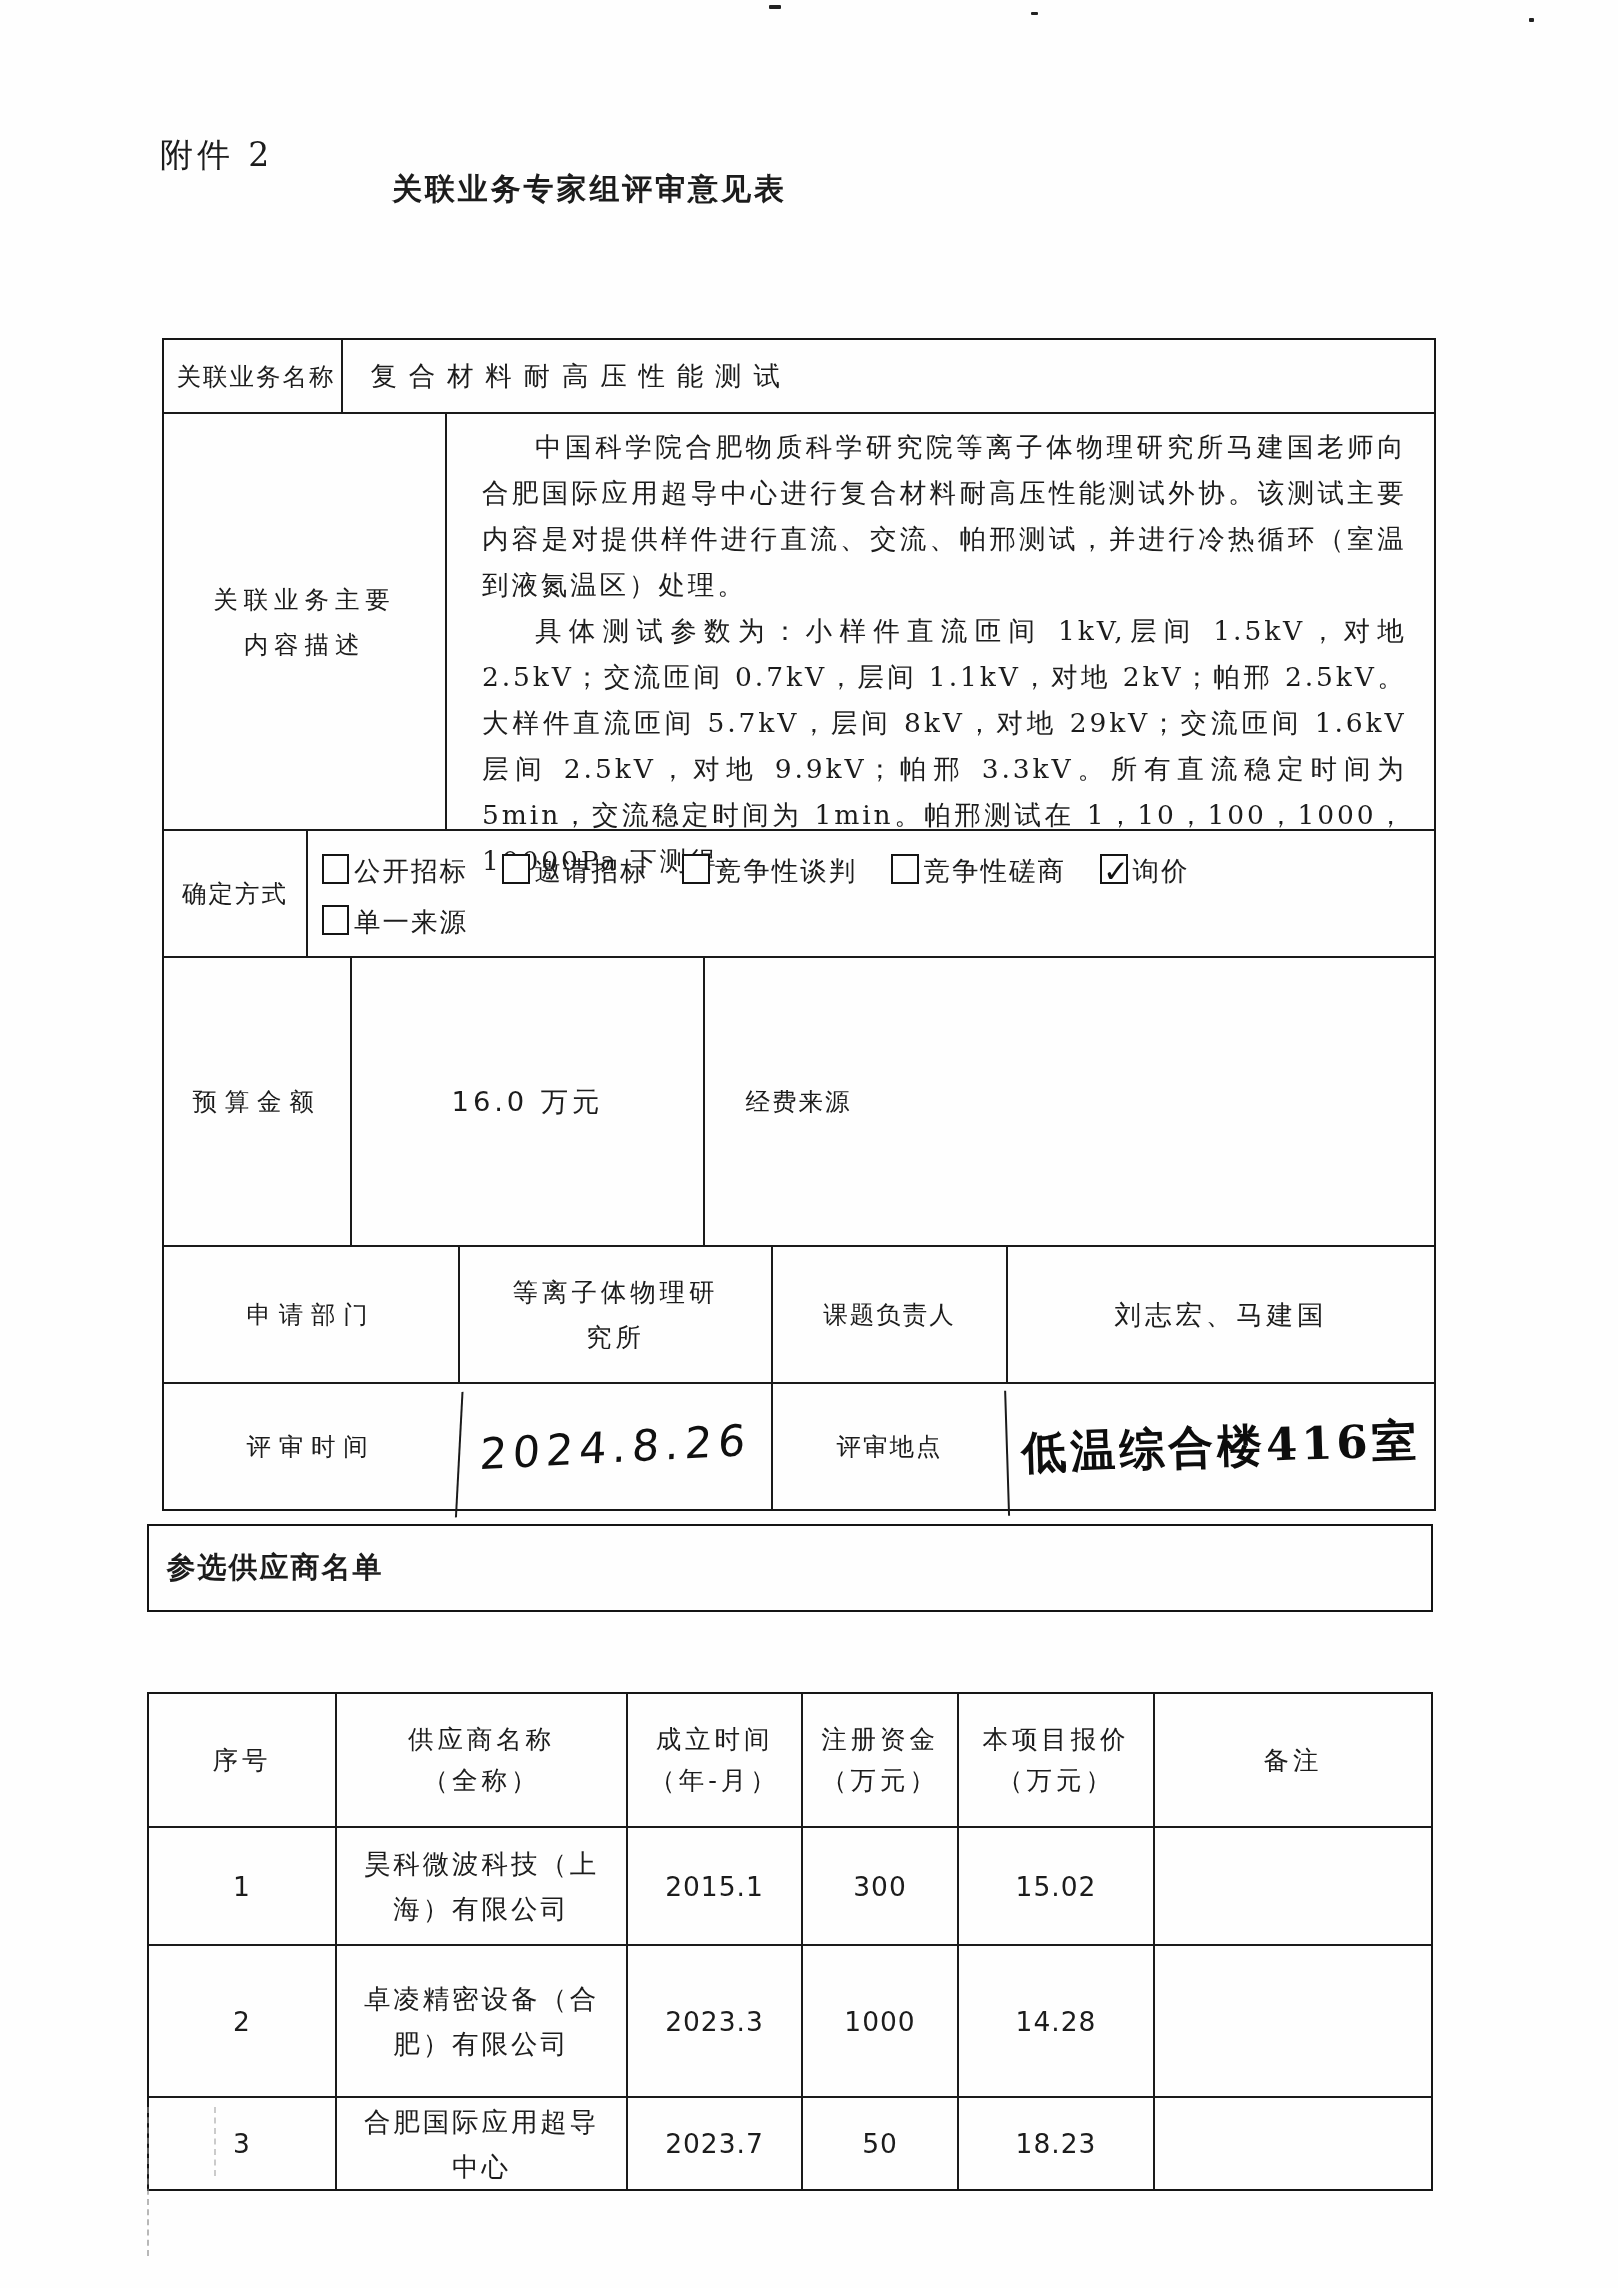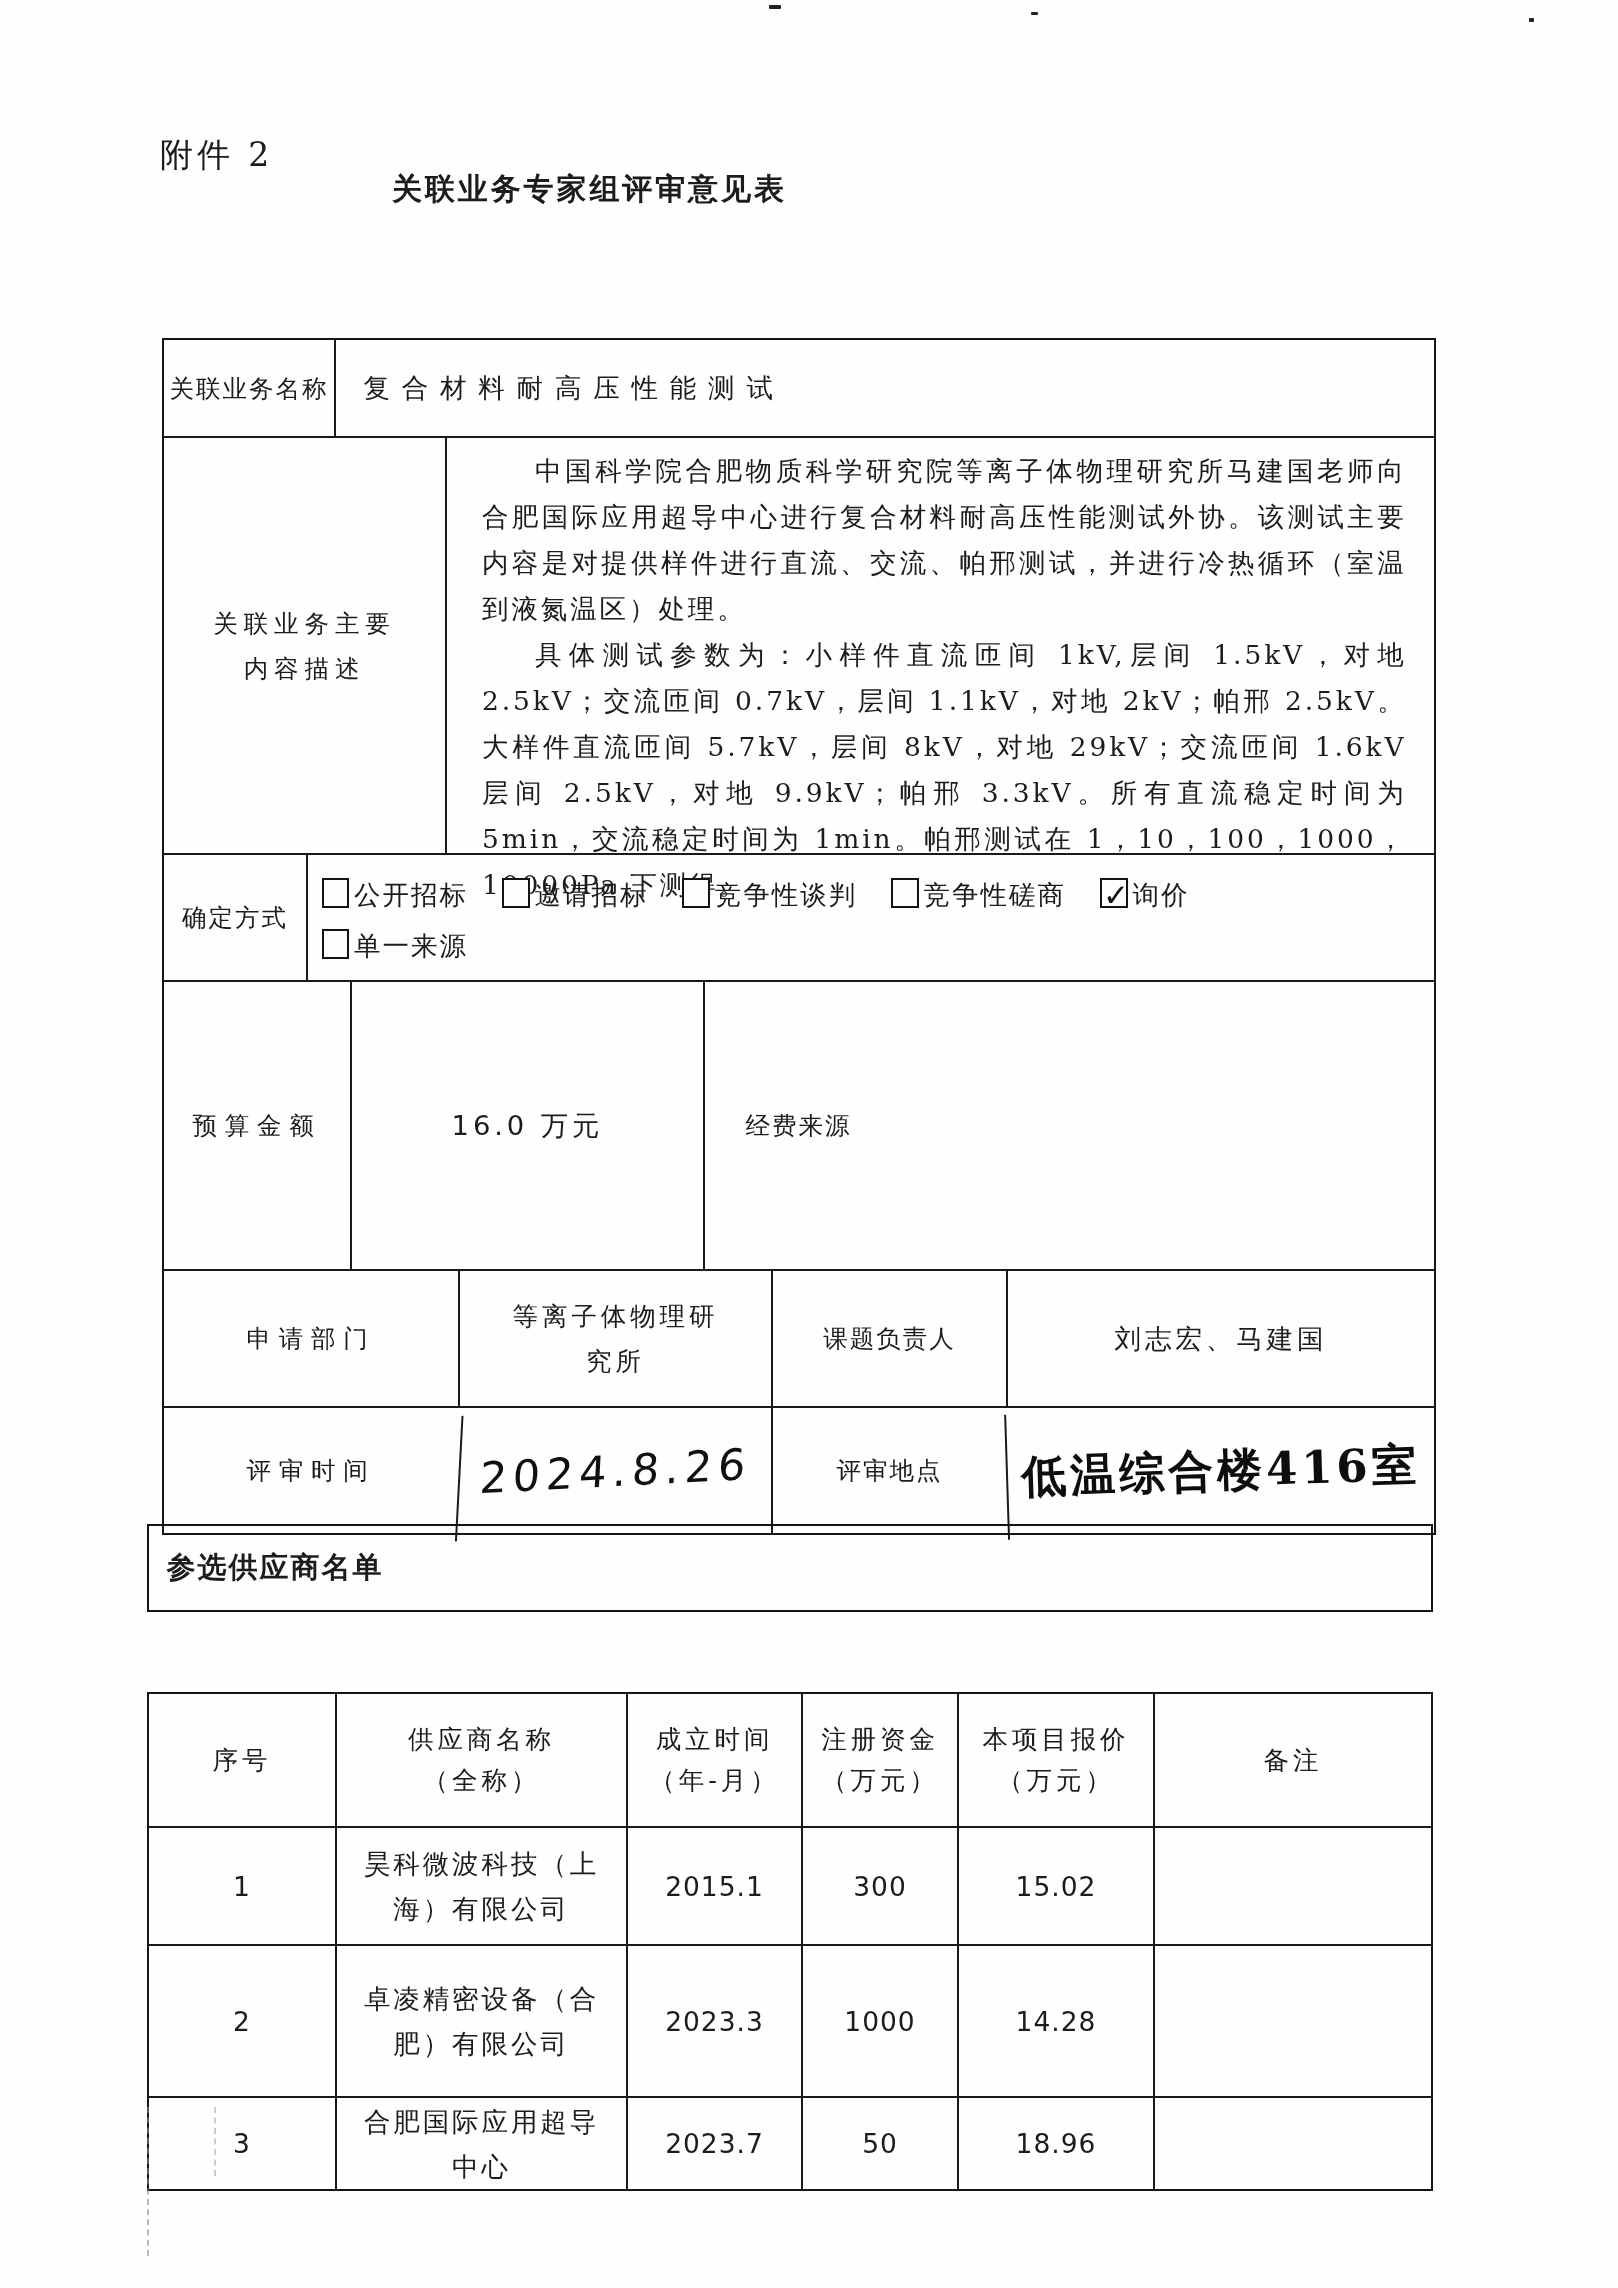--- a/index.html
+++ b/index.html
@@ -17,21 +17,21 @@
     font-family:"DejaVu Sans", sans-serif;letter-spacing:2.9px;}
   
   .t1{left:162px;top:338px;width:1274px;border:2.9px solid #161616;box-sizing:border-box;background:transparent;}
   .t1 .row{display:flex;box-sizing:border-box;}
   .t1 .row + .row{border-top:2.5px solid #1a1a1a;}
   .cell{box-sizing:border-box;display:flex;align-items:center;justify-content:center;}
   .cell + .cell{border-left:2.5px solid #1a1a1a;}
   .flex1{flex:1;}
   .lab{font-size:24.5px;letter-spacing:2px;text-align:center;line-height:43px;}
   .ls8{letter-spacing:7.8px;}
-  .r1{height:96px;}
+  .r1{height:72px;padding-left:7px;}
   .r2{height:417px;}
   .r3{height:127px;}
   .r4{height:289px;}
   .r5{height:137px;}
   .r6{height:127px;}
   .w173{width:170px;} .w287{width:281px;} .w145{width:142px;}
   .w190{width:186px;border-radius:15px;} .w360{width:353px;} .w193{width:189px;}
   .w300{width:294px;} .w319{width:313px;} .w240{width:235px;}
   .val-left{justify-content:flex-start;padding-left:27.4px;font-size:26.5px;letter-spacing:11.8px;}
   .lab-wrap span{display:block;max-width:194px;font-size:24.5px;letter-spacing:5.9px;line-height:45px;text-align:center;}
@@ -194,21 +194,21 @@
       <div class="cell flex1"></div>
     </div>
 
     <div class="row drow3">
       <div class="cell c1 numcell">3</div>
       <div class="cell c2 namecell">
           <span>合肥国际应用超导中心</span>
         </div>
       <div class="cell c3 numcell">2023.7</div>
       <div class="cell c4 numcell">50</div>
-      <div class="cell c5 numcell">18.96</div>
+      <div class="cell c5 numcell">18.23</div>
       <div class="cell flex1"></div>
     </div>
 
   </div>
 
   <div class="abs stub1"></div>
   <div class="abs stub2"></div>
   <div class="abs speck" style="left:769px;top:4.9px;width:11.8px;height:3.9px;"></div>
   <div class="abs speck" style="left:1031px;top:11.8px;width:6.9px;height:2.9px;"></div>
   <div class="abs speck" style="left:1529px;top:17.6px;width:4.9px;height:4.9px;"></div>

